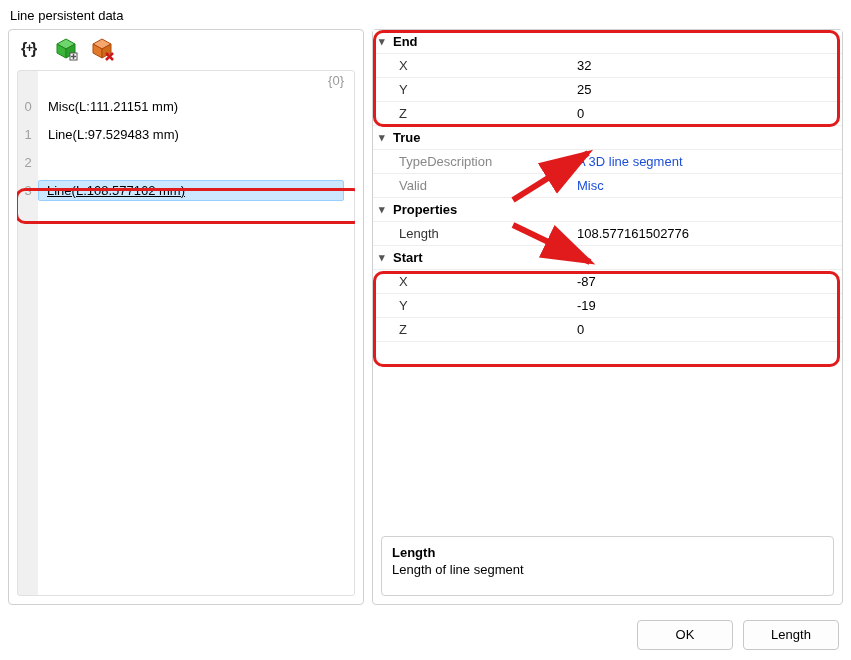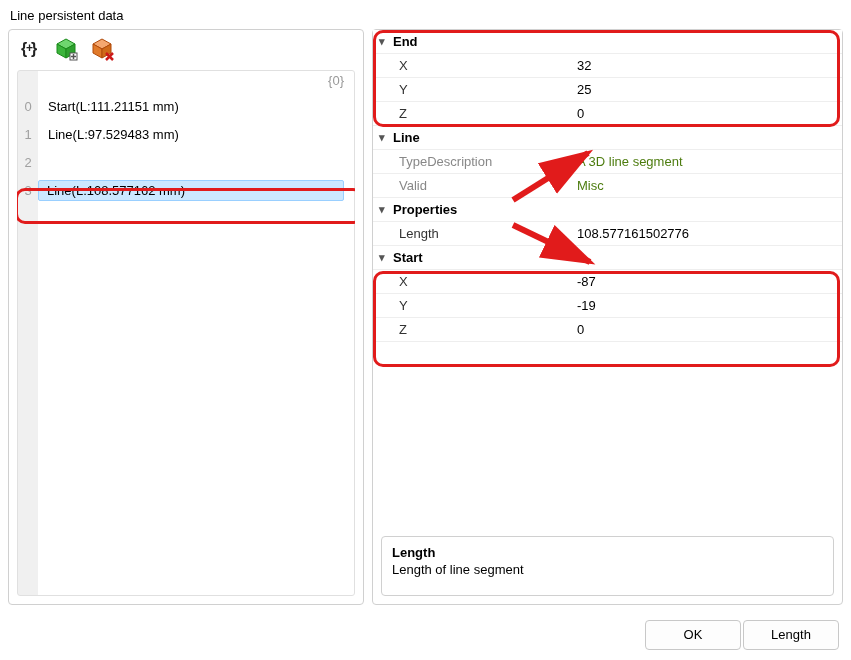--- a/index.html
+++ b/index.html
@@ -74,20 +74,21 @@
   .row-label {
     padding-left: 10px;
     flex: 1;
   }
   .list-row.selected .row-label {
     background: #cce8ff;
     border: 1px solid #99cfff;
     border-radius: 2px;
     padding: 2px 6px 2px 8px;
     margin-right: 10px;
+    text-decoration: underline;
   }
   .highlight-red {
     position: absolute;
     border: 3px solid #e11b1b;
     border-radius: 10px;
     pointer-events: none;
   }
 
   
   .propgrid {
@@ -125,37 +126,37 @@
     width: 200px;
     padding-left: 26px;
     color: #333;
   }
   .pg-name.dim { color: #888; }
   .pg-val {
     flex: 1;
     padding-left: 4px;
     color: #000;
   }
-  .pg-val.dim { color: #4d7c0f; }
+  .pg-val.dim { color: #1d4ed8; }
   .pg-val.bold { font-weight: 400; }
   
   .help-box {
     margin: 8px;
     border: 1px solid #d0d0d0;
     border-radius: 4px;
     padding: 8px 10px;
     height: 60px;
   }
   .help-title { font-weight: 700; margin-bottom: 2px; }
   .buttons {
     position: absolute;
     right: 12px;
     bottom: 10px;
     display: flex;
-    gap: 2px;
+    gap: 10px;
     padding-left: 38px;
   }
   .btn {
     width: 96px;
     height: 30px;
     border: 1px solid #c8c8c8;
     border-radius: 4px;
     background: #fdfdfd;
     text-align: center;
     line-height: 28px;
@@ -202,21 +203,21 @@
         </svg>
       </div>
     </div>
 
     <div class="list-wrap">
       <div class="list-inner">
         <div class="group-header">{0}</div>
 
         <div class="list-row">
           <div class="row-index">0</div>
-          <div class="row-label">Start(L:111.21151 mm)</div>
+          <div class="row-label">Misc(L:111.21151 mm)</div>
         </div>
         <div class="list-row">
           <div class="row-index">1</div>
           <div class="row-label">Line(L:97.529483 mm)</div>
         </div>
         <div class="list-row">
           <div class="row-index">2</div>
         </div>
         <div class="list-row selected">
           <div class="row-index">3</div>
@@ -243,21 +244,21 @@
           <div class="pg-name">Y</div>
           <div class="pg-val bold">25</div>
         </div>
         <div class="pg-row">
           <div class="pg-name">Z</div>
           <div class="pg-val bold">0</div>
         </div>
 
         <div class="pg-section-header">
           <span class="pg-chevron">▾</span>
-          <span>Line</span>
+          <span>True</span>
         </div>
         <div class="pg-row">
           <div class="pg-name dim">TypeDescription</div>
           <div class="pg-val dim">A 3D line segment</div>
         </div>
         <div class="pg-row">
           <div class="pg-name dim">Valid</div>
           <div class="pg-val dim">Misc</div>
         </div>
 

